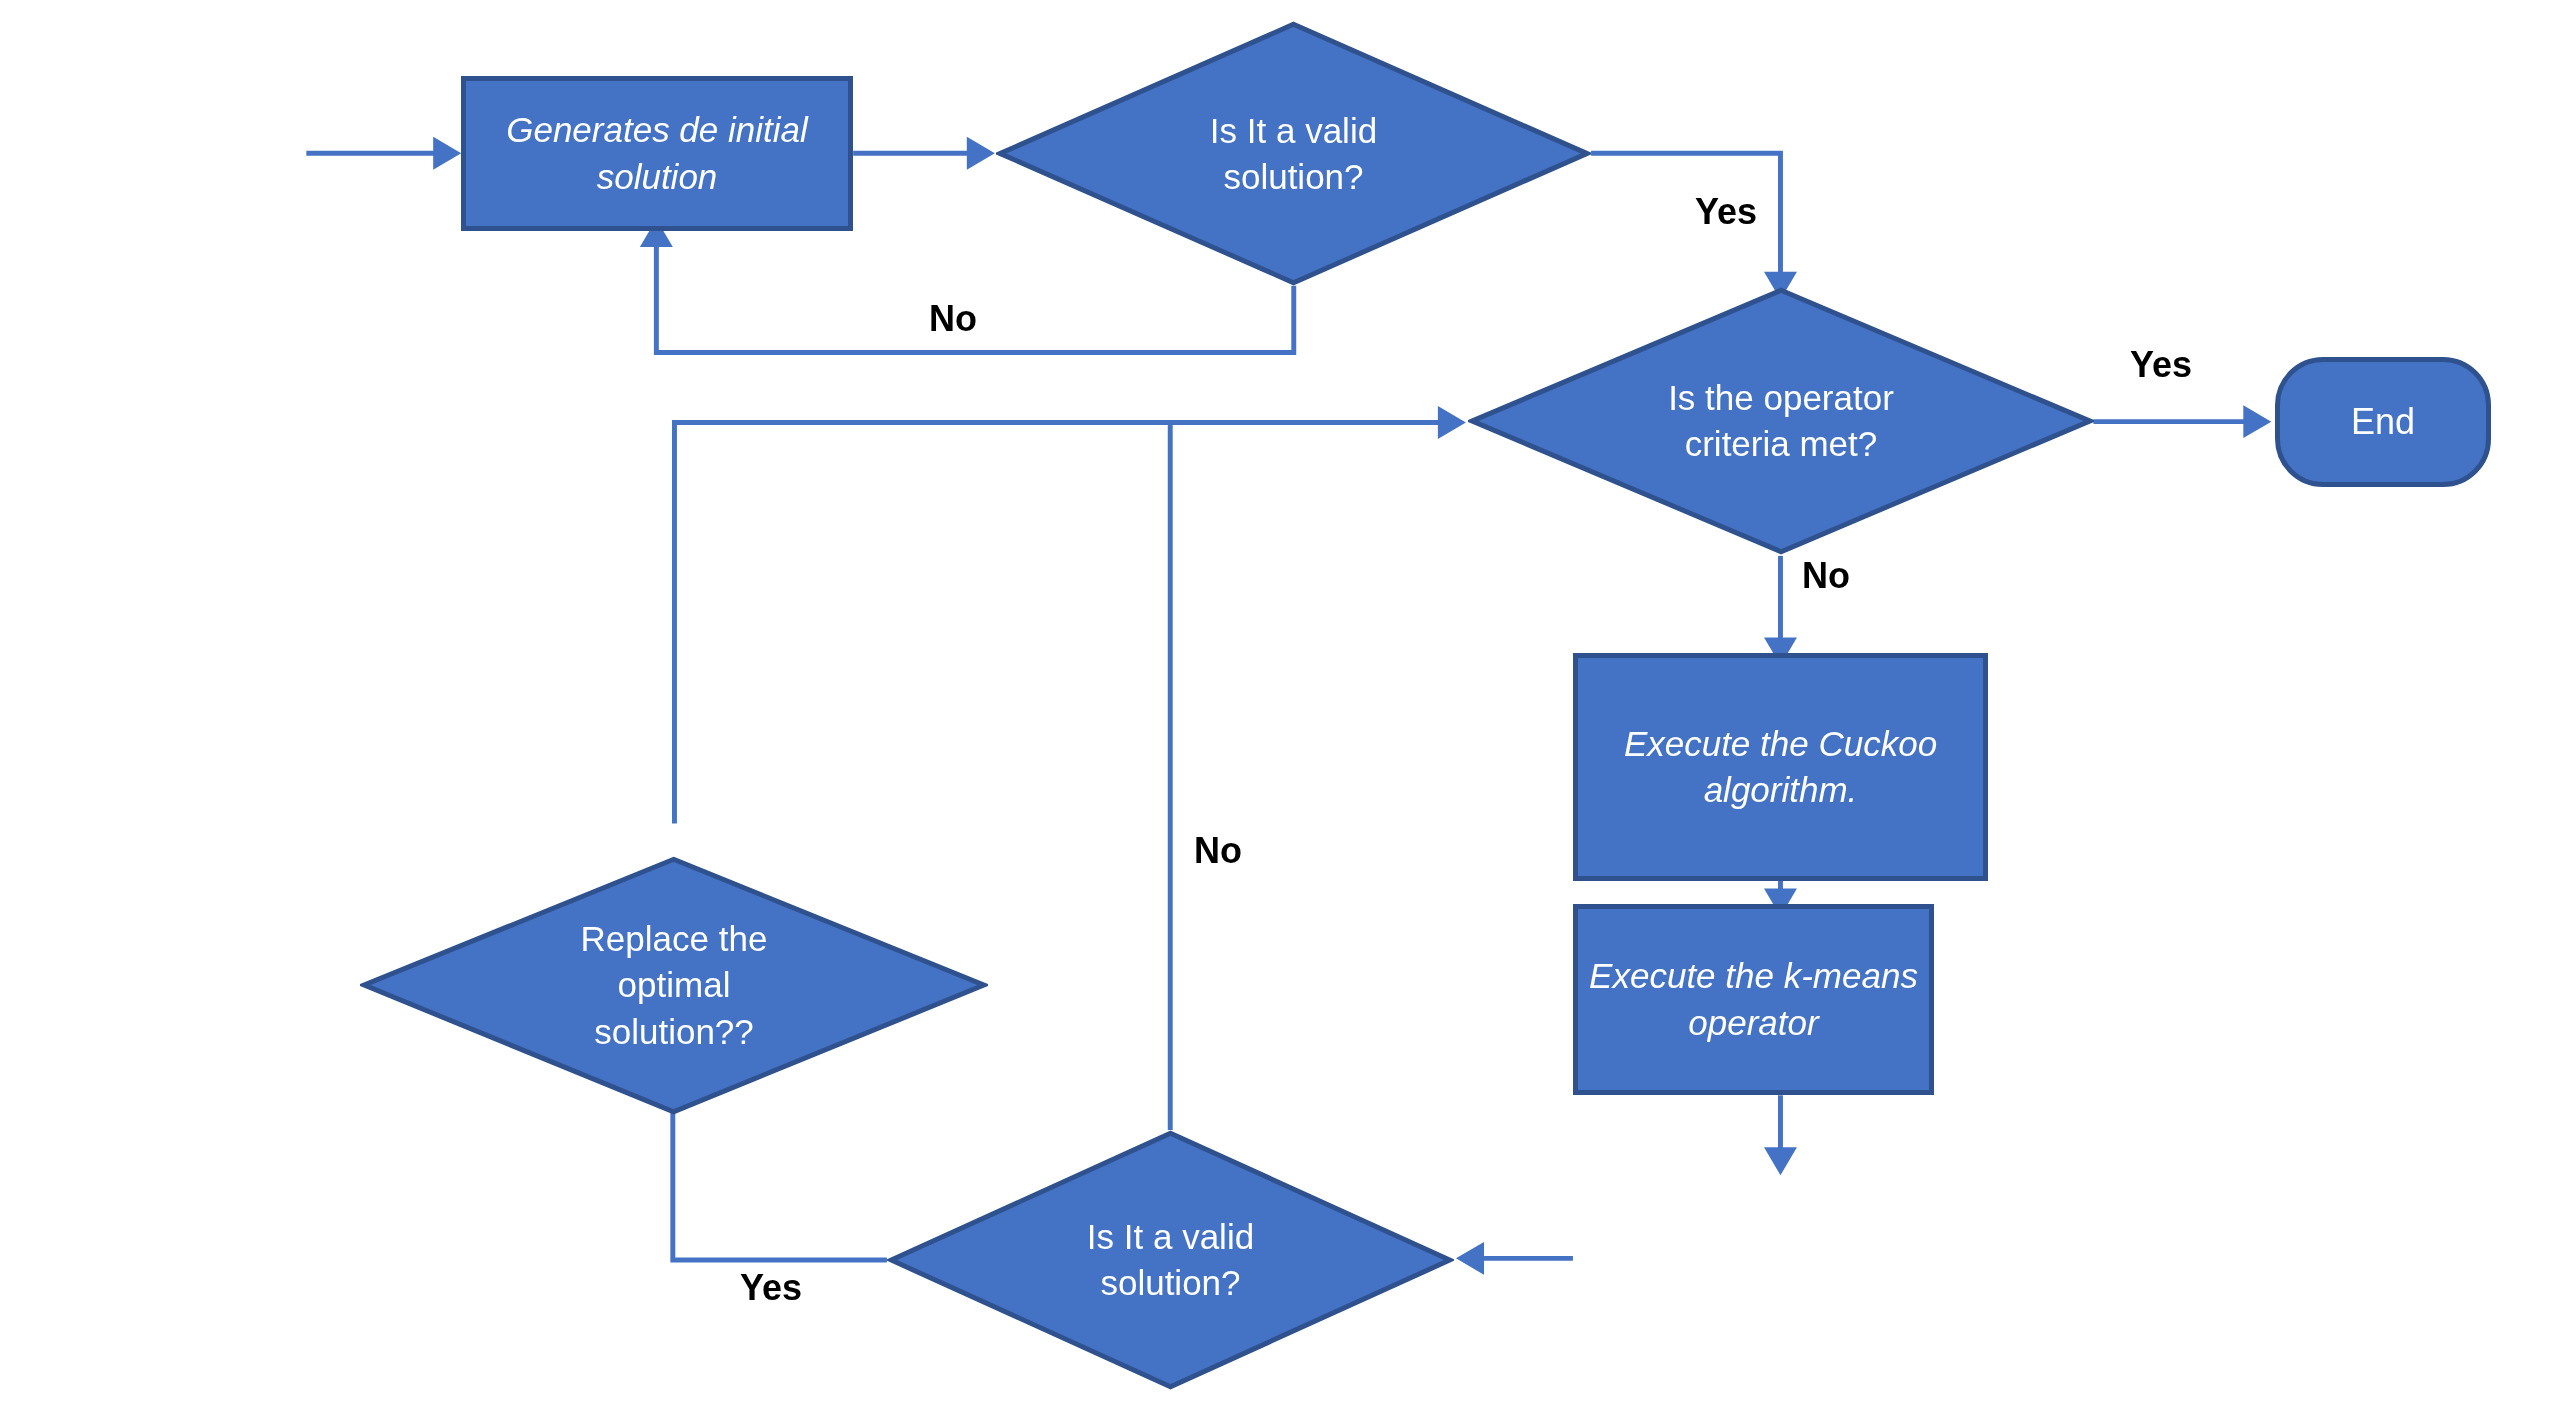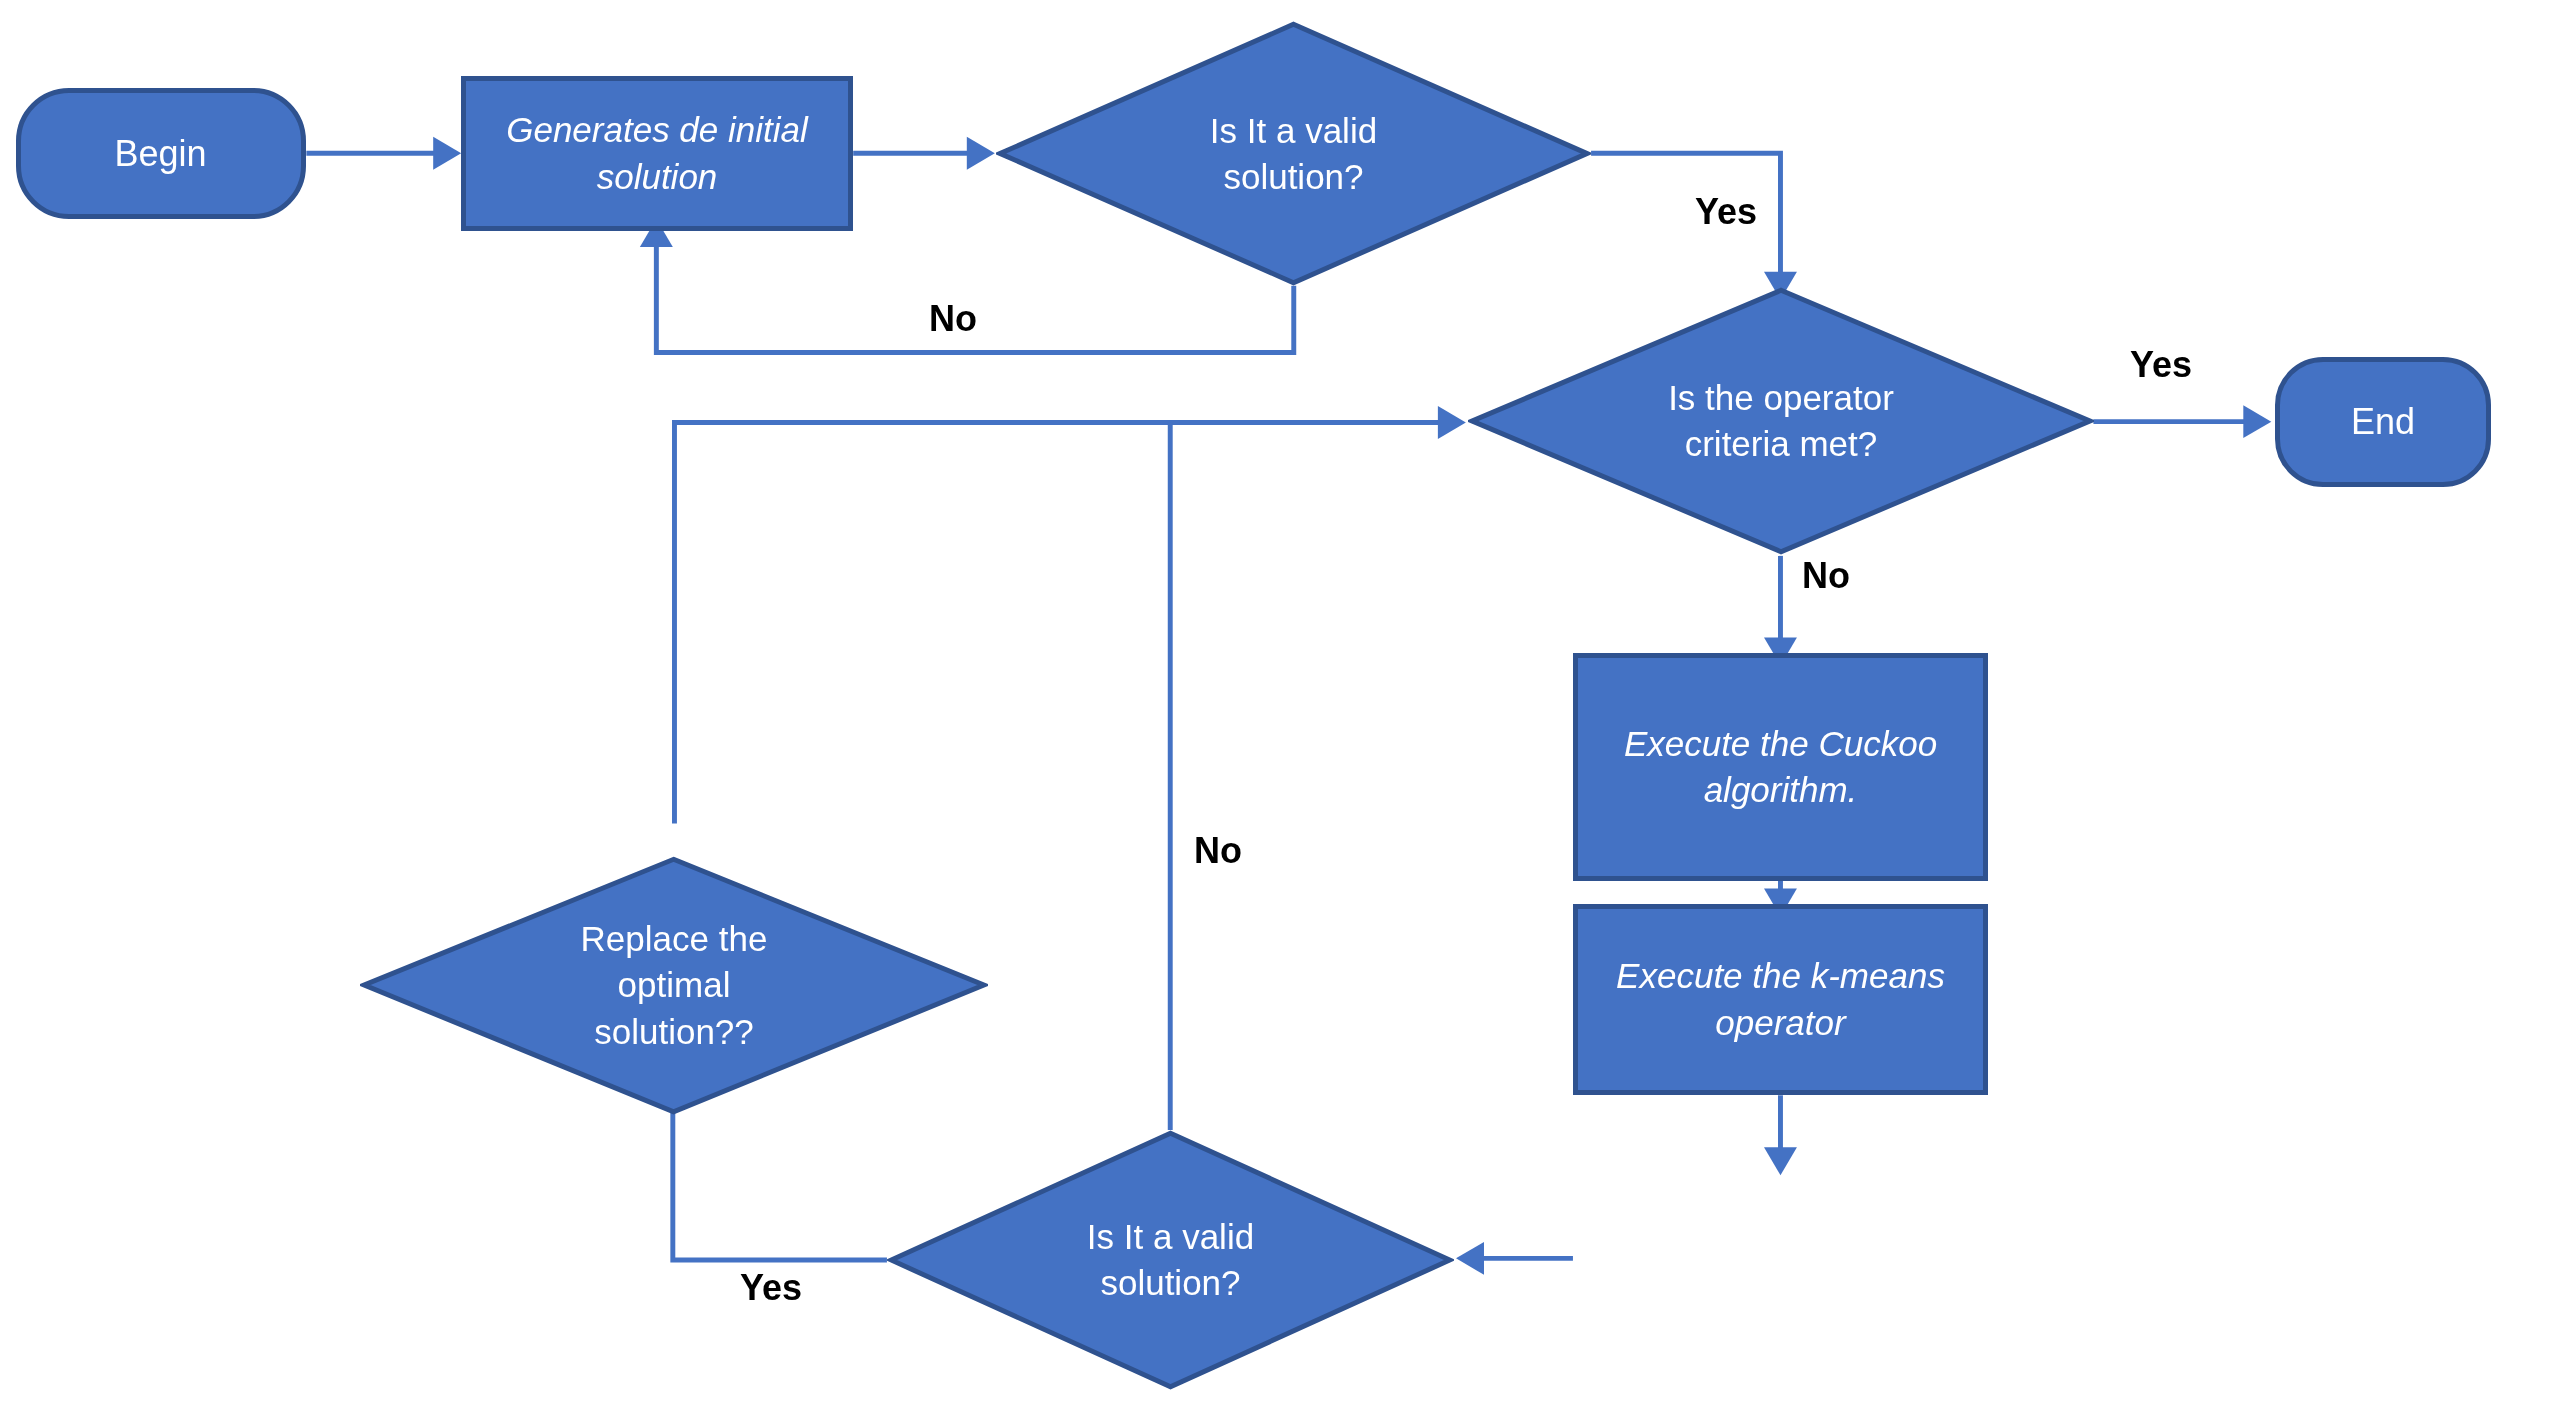--- a/index.html
+++ b/index.html
@@ -112,23 +112,20 @@
 
     <path d="M1077 1530 H817 V1334"></path>
     <polygon class="arrow" points="797,1336 837,1336 817,1302"></polygon>
 
     <path d="M819 1000 V513 H1748"></path>
     <polygon class="arrow" points="1746,493 1746,533 1780,513"></polygon>
 
     <path d="M1421 1372 V513"></path>
   </svg>
 
-  <div class="node terminator" style="left:15.6px;top:88px;width:290px;height:131px;">
-    <span class="label">Begin</span>
-  </div>
 
   <div class="node process" style="left:461px;top:76px;width:392px;height:155px;">
     <span class="label" style="max-width:362px;">Generates de initial solution</span>
   </div>
 
   <div class="node decision" style="left:996px;top:21.4px;width:595px;height:265px;">
     <svg class="shape" viewBox="0 0 722 322" preserveAspectRatio="none">
       <polygon points="361,4 717,161 361,318 5,161"></polygon>
     </svg>
     <span class="label" style="max-width:255px;">Is It a valid solution?</span>
@@ -142,21 +139,21 @@
   </div>
 
   <div class="node terminator" style="left:2275px;top:357px;width:216px;height:130px;border-radius:48px;">
     <span class="label">End</span>
   </div>
 
   <div class="node process" style="left:1573px;top:653px;width:415px;height:228px;">
     <span class="label" style="max-width:321px;">Execute the Cuckoo algorithm.</span>
   </div>
 
-  <div class="node process" style="left:1573px;top:904px;width:415px;height:191px;">
+  <div class="node process" style="left:1573px;top:904px;width:361px;height:191px;">
     <span class="label" style="max-width:338px;">Execute the k-means operator</span>
   </div>
 
 
   <div class="node decision" style="left:887px;top:1130px;width:567px;height:260px;">
     <svg class="shape" viewBox="0 0 688 316" preserveAspectRatio="none">
       <polygon points="344,4 683,158 344,312 5,158"></polygon>
     </svg>
     <span class="label" style="max-width:255px;">Is It a valid solution?</span>
   </div>

